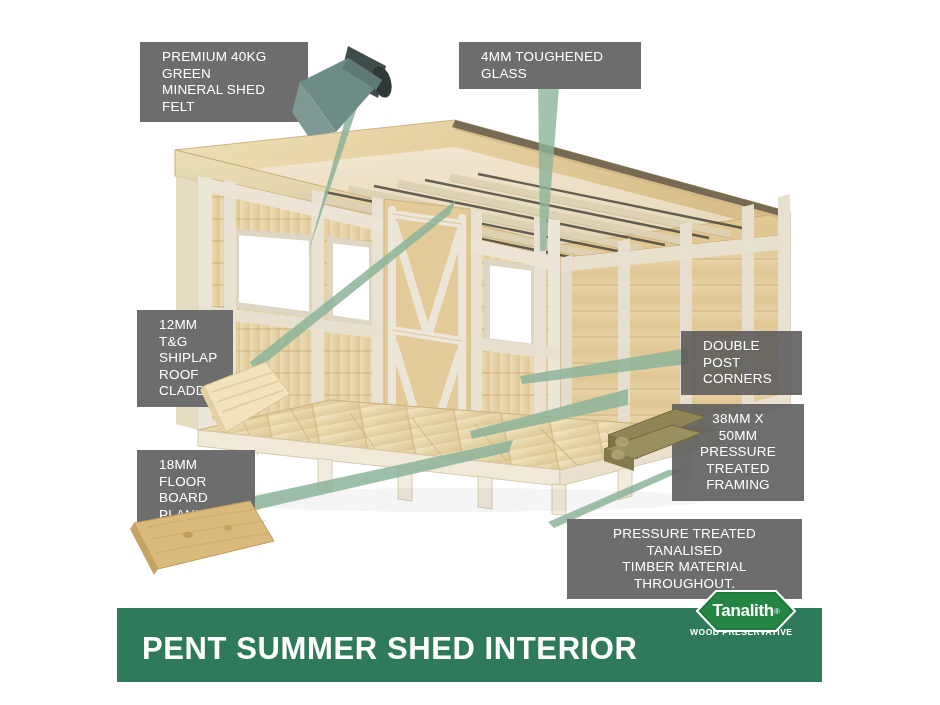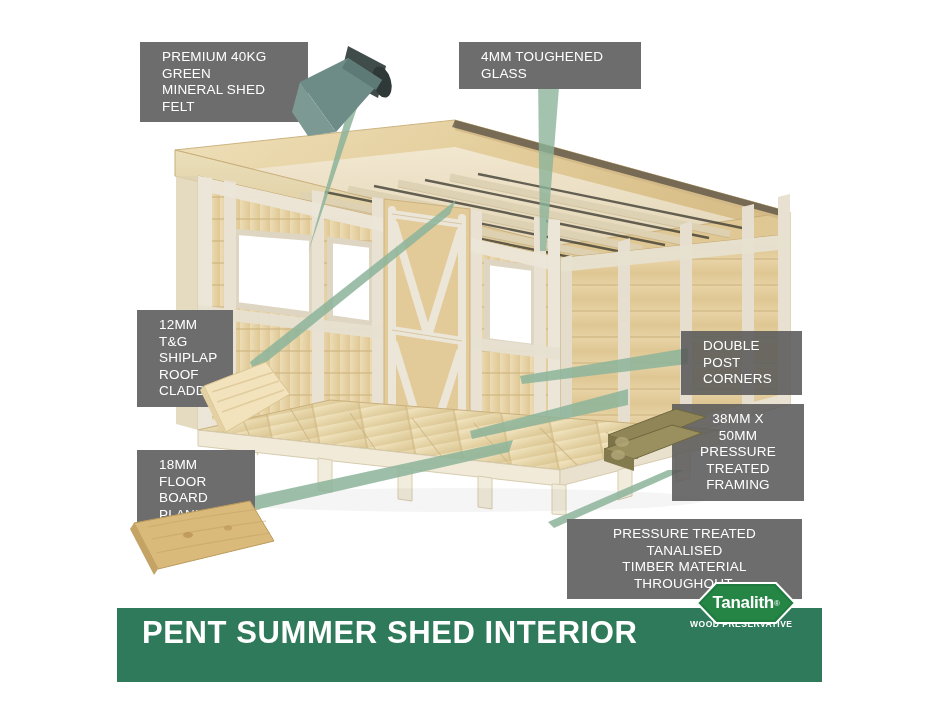--- a/index.html
+++ b/index.html
@@ -24,28 +24,28 @@
   #shed{position:absolute;left:0;top:0;width:940px;height:600px;z-index:20;}
   #shed svg{display:block;}
 
   
   .swatch{position:absolute;z-index:45;}
   .swatch svg{display:block;}
 
   
   #banner{position:absolute;left:117px;top:608px;width:705px;height:74px;
           background:#2f7a5b;z-index:50;}
-  #banner .title{position:absolute;left:25px;top:8px;color:#fff;
+  #banner .title{position:absolute;left:25px;top:24px;color:#fff;
           font-size:31px;font-weight:bold;letter-spacing:.6px;line-height:34px;}
   #banner .sub{position:absolute;left:27px;top:45px;color:#fff;
           font-size:14.5px;font-weight:bold;letter-spacing:.1px;}
 
   
   #logo{position:absolute;left:690px;top:582px;width:112px;height:72px;z-index:60;}
-  #logo .hexwrap{position:relative;width:100px;height:28px;margin:0 auto;}
+  #logo .hexwrap{position:relative;width:100px;height:28px;margin:8px auto;}
   #logo .hexwrap svg{display:block;}
   #logo .hexword{position:absolute;left:0;top:0;width:100px;height:42px;
           display:flex;align-items:center;justify-content:center;
           color:#fff;font-size:17px;font-weight:bold;letter-spacing:-.3px;}
   #logo .hexword sup{font-size:8px;vertical-align:super;font-weight:normal;}
   #logo .wp{margin-top:9px;color:#ffffff;
           font-size:8.5px;font-weight:bold;letter-spacing:.5px;}
 </style>
 </head>
 <body>

